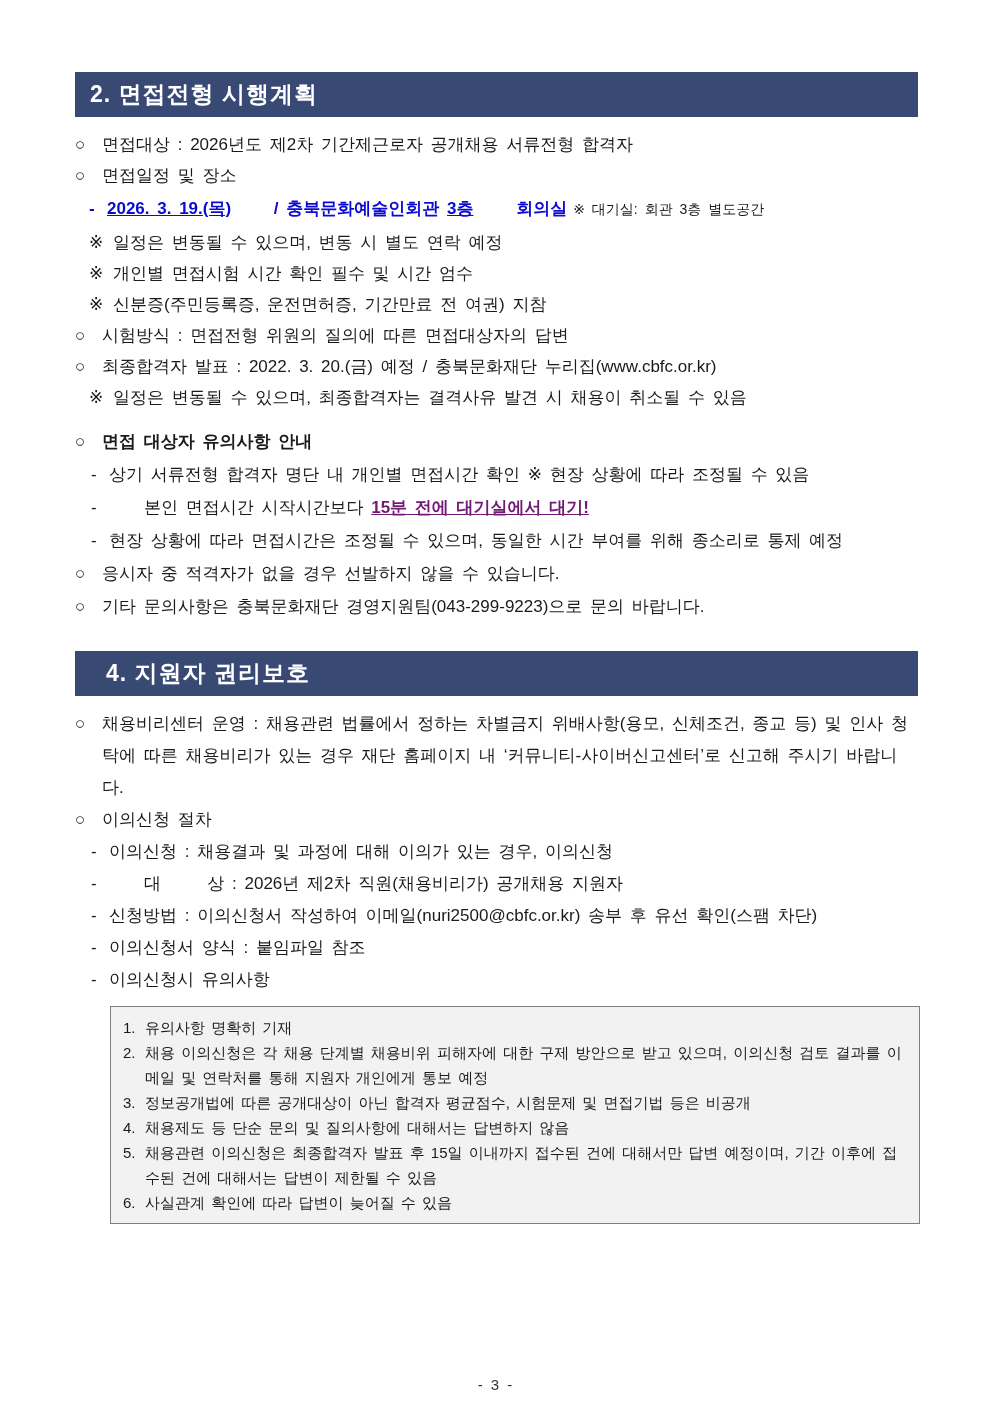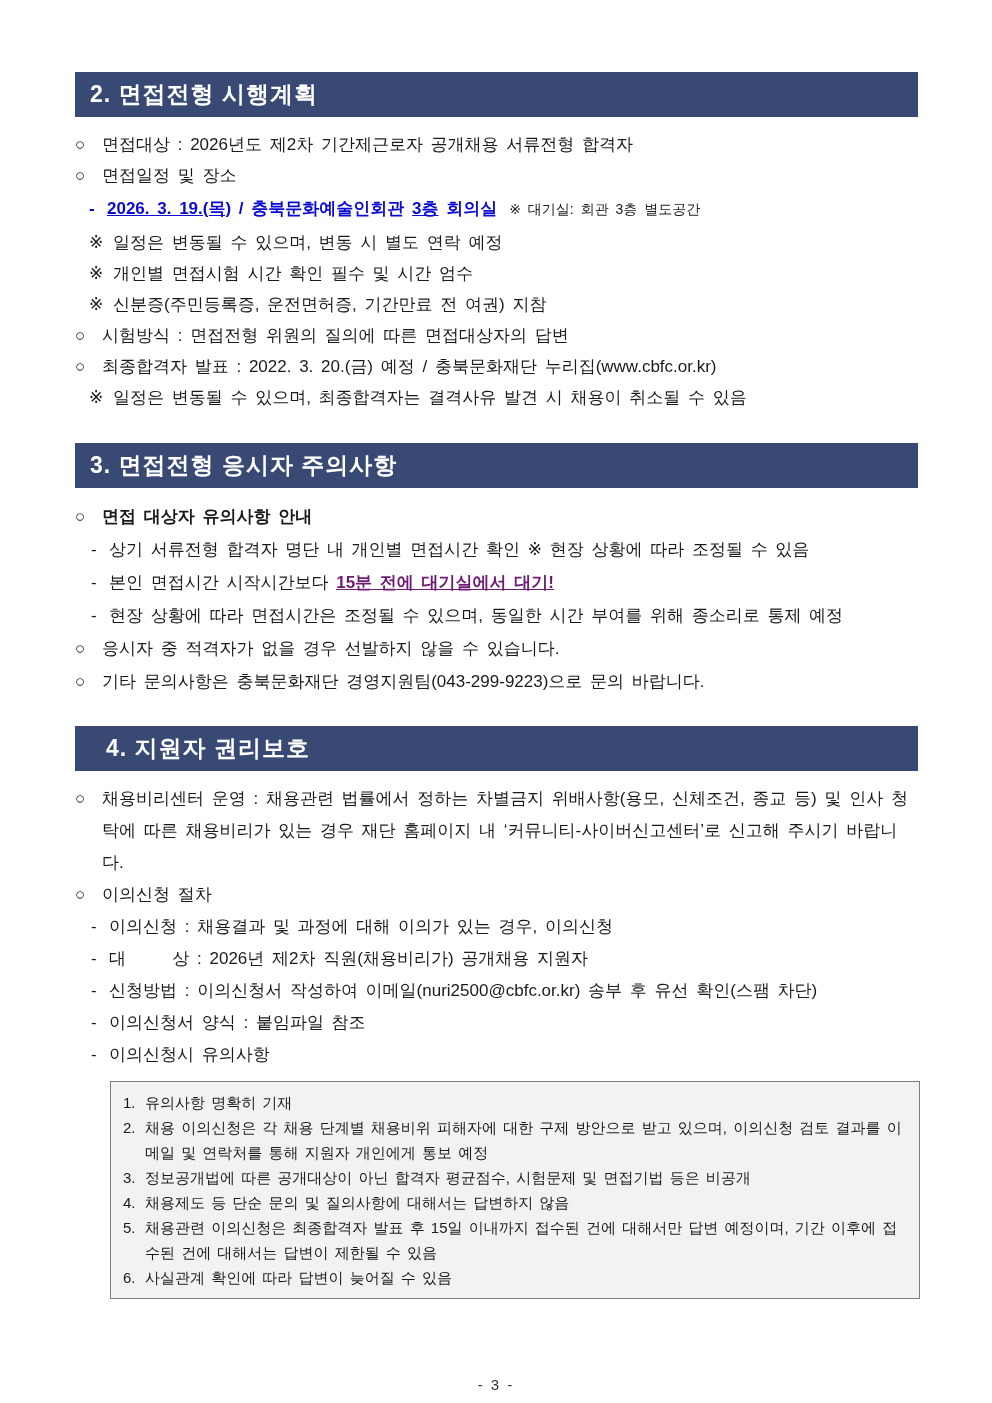--- a/index.html
+++ b/index.html
@@ -19,25 +19,25 @@
   .list { margin-top:12px; color:#1a1a1a; }
   .line { display:flex; font-size:17px; line-height:31px; word-spacing:3px; }
   .lh33 .line { line-height:33px; }
   .lh32 .line { line-height:32px; }
   .bullet { flex:none; width:27px; }
   .dashcol { flex:none; width:18px; text-align:left; }
   .ind1 { padding-left:14px; }
   .ind2 { padding-left:16px; }
   .bold { font-weight:bold; }
   .nowrap { white-space:nowrap; }
-  .pre { white-space:pre-wrap; }
+  .pre { white-space:pre-wrap;padding-left:35px; }
   .blue { color:#0a0ad2; font-weight:bold; }
   .u { text-decoration:underline; }
   .red { color:#701a75; font-weight:bold; text-decoration:underline; }
-  .small-note { font-size:14px; color:#1a1a1a; font-weight:normal; align-self:center; margin-left:12px; white-space:nowrap; }
+  .small-note { font-size:14px; color:#1a1a1a; font-weight:normal; align-self:center; margin-left:6px; white-space:nowrap; }
   .txt { flex:1 1 auto; }
 
   .notice-box {
     margin-top:10px; margin-left:35px; width:810px;
     background:#f2f2f2; border:1px solid #7f7f7f;
     padding:8px 12px; color:#1a1a1a;
   }
   .notice-row { display:flex; font-size:15px; line-height:25px; word-spacing:2px; }
   .notice-num { flex:none; width:22px; }
 
@@ -88,23 +88,20 @@
       <div class="line nowrap">
         <span class="bullet">○</span>
         <span class="txt">최종합격자 발표 : 2022. 3. 20.(금) 예정 / 충북문화재단 누리집(www.cbfc.or.kr)</span>
       </div>
       <div class="line nowrap ind1">
         <span class="dashcol" style="width:24px;">※</span>
         <span class="txt">일정은 변동될 수 있으며, 최종합격자는 결격사유 발견 시 채용이 취소될 수 있음</span>
       </div>
     </div>
 
-    <div class="sec-header h3-top">
-      <span>3. 면접전형 응시자 주의사항</span>
-    </div>
     <div class="list lh33">
       <div class="line nowrap bold">
         <span class="bullet">○</span>
         <span class="txt">면접 대상자 유의사항 안내</span>
       </div>
       <div class="line nowrap ind2">
         <span class="dashcol">-</span>
         <span class="txt">상기 서류전형 합격자 명단 내 개인별 면접시간 확인 ※ 현장 상황에 따라 조정될 수 있음</span>
       </div>
       <div class="line nowrap ind2">

